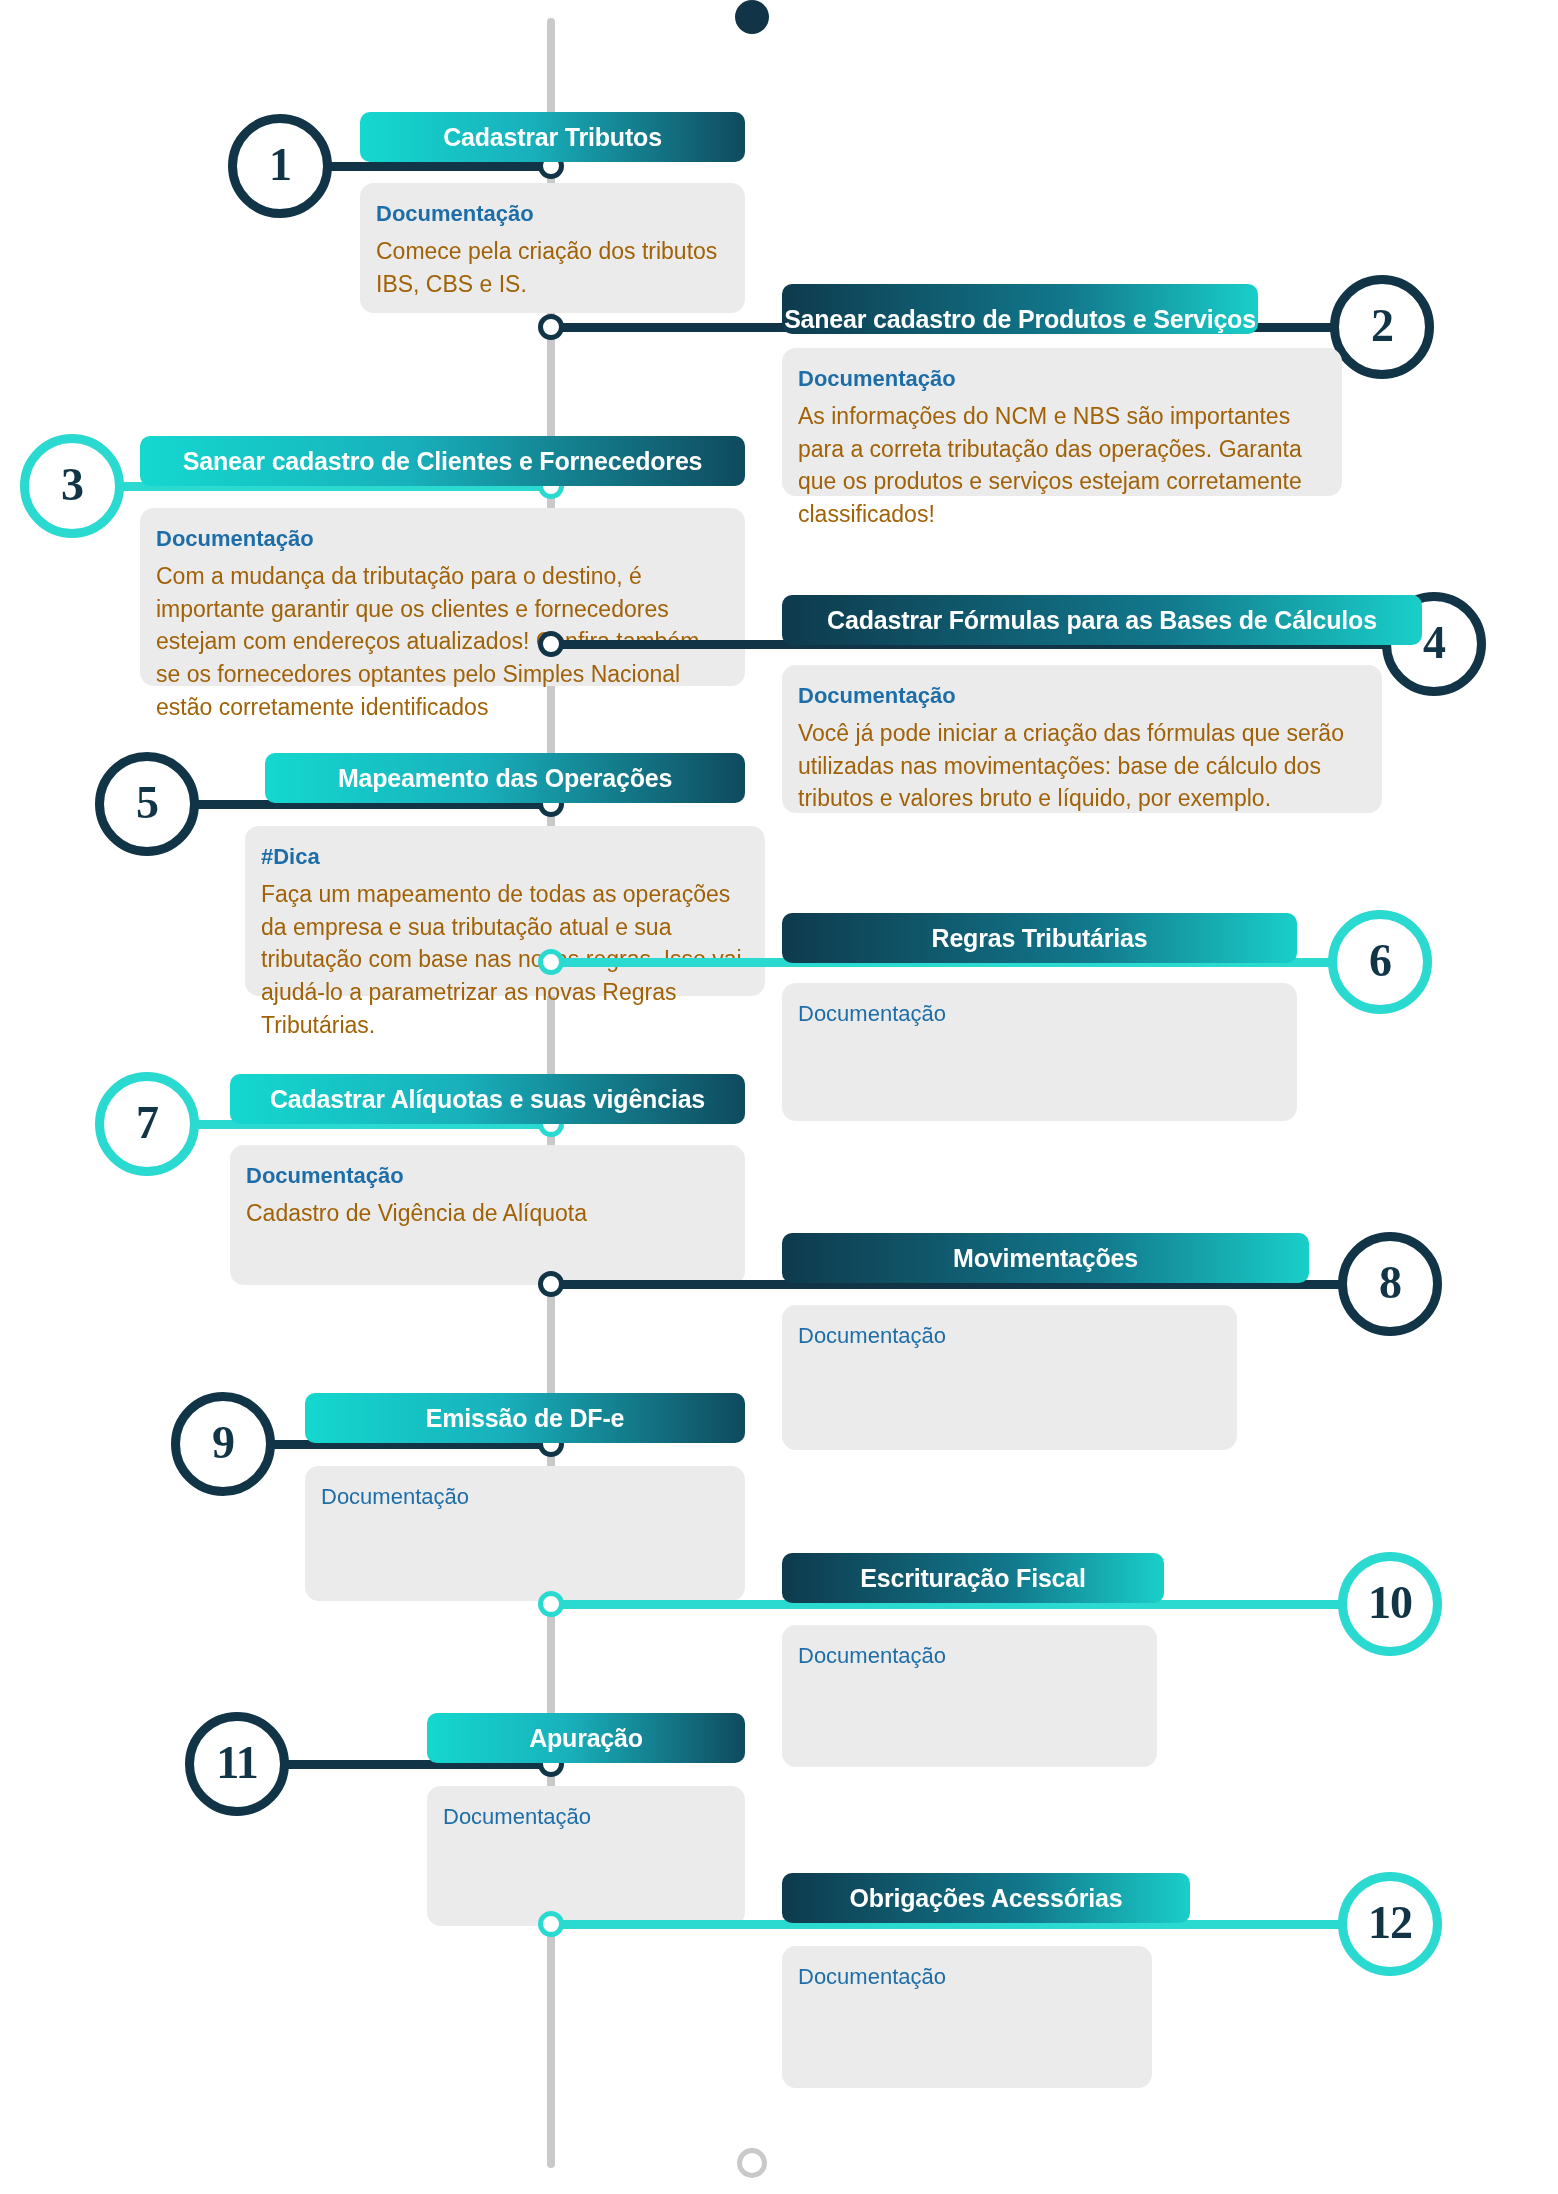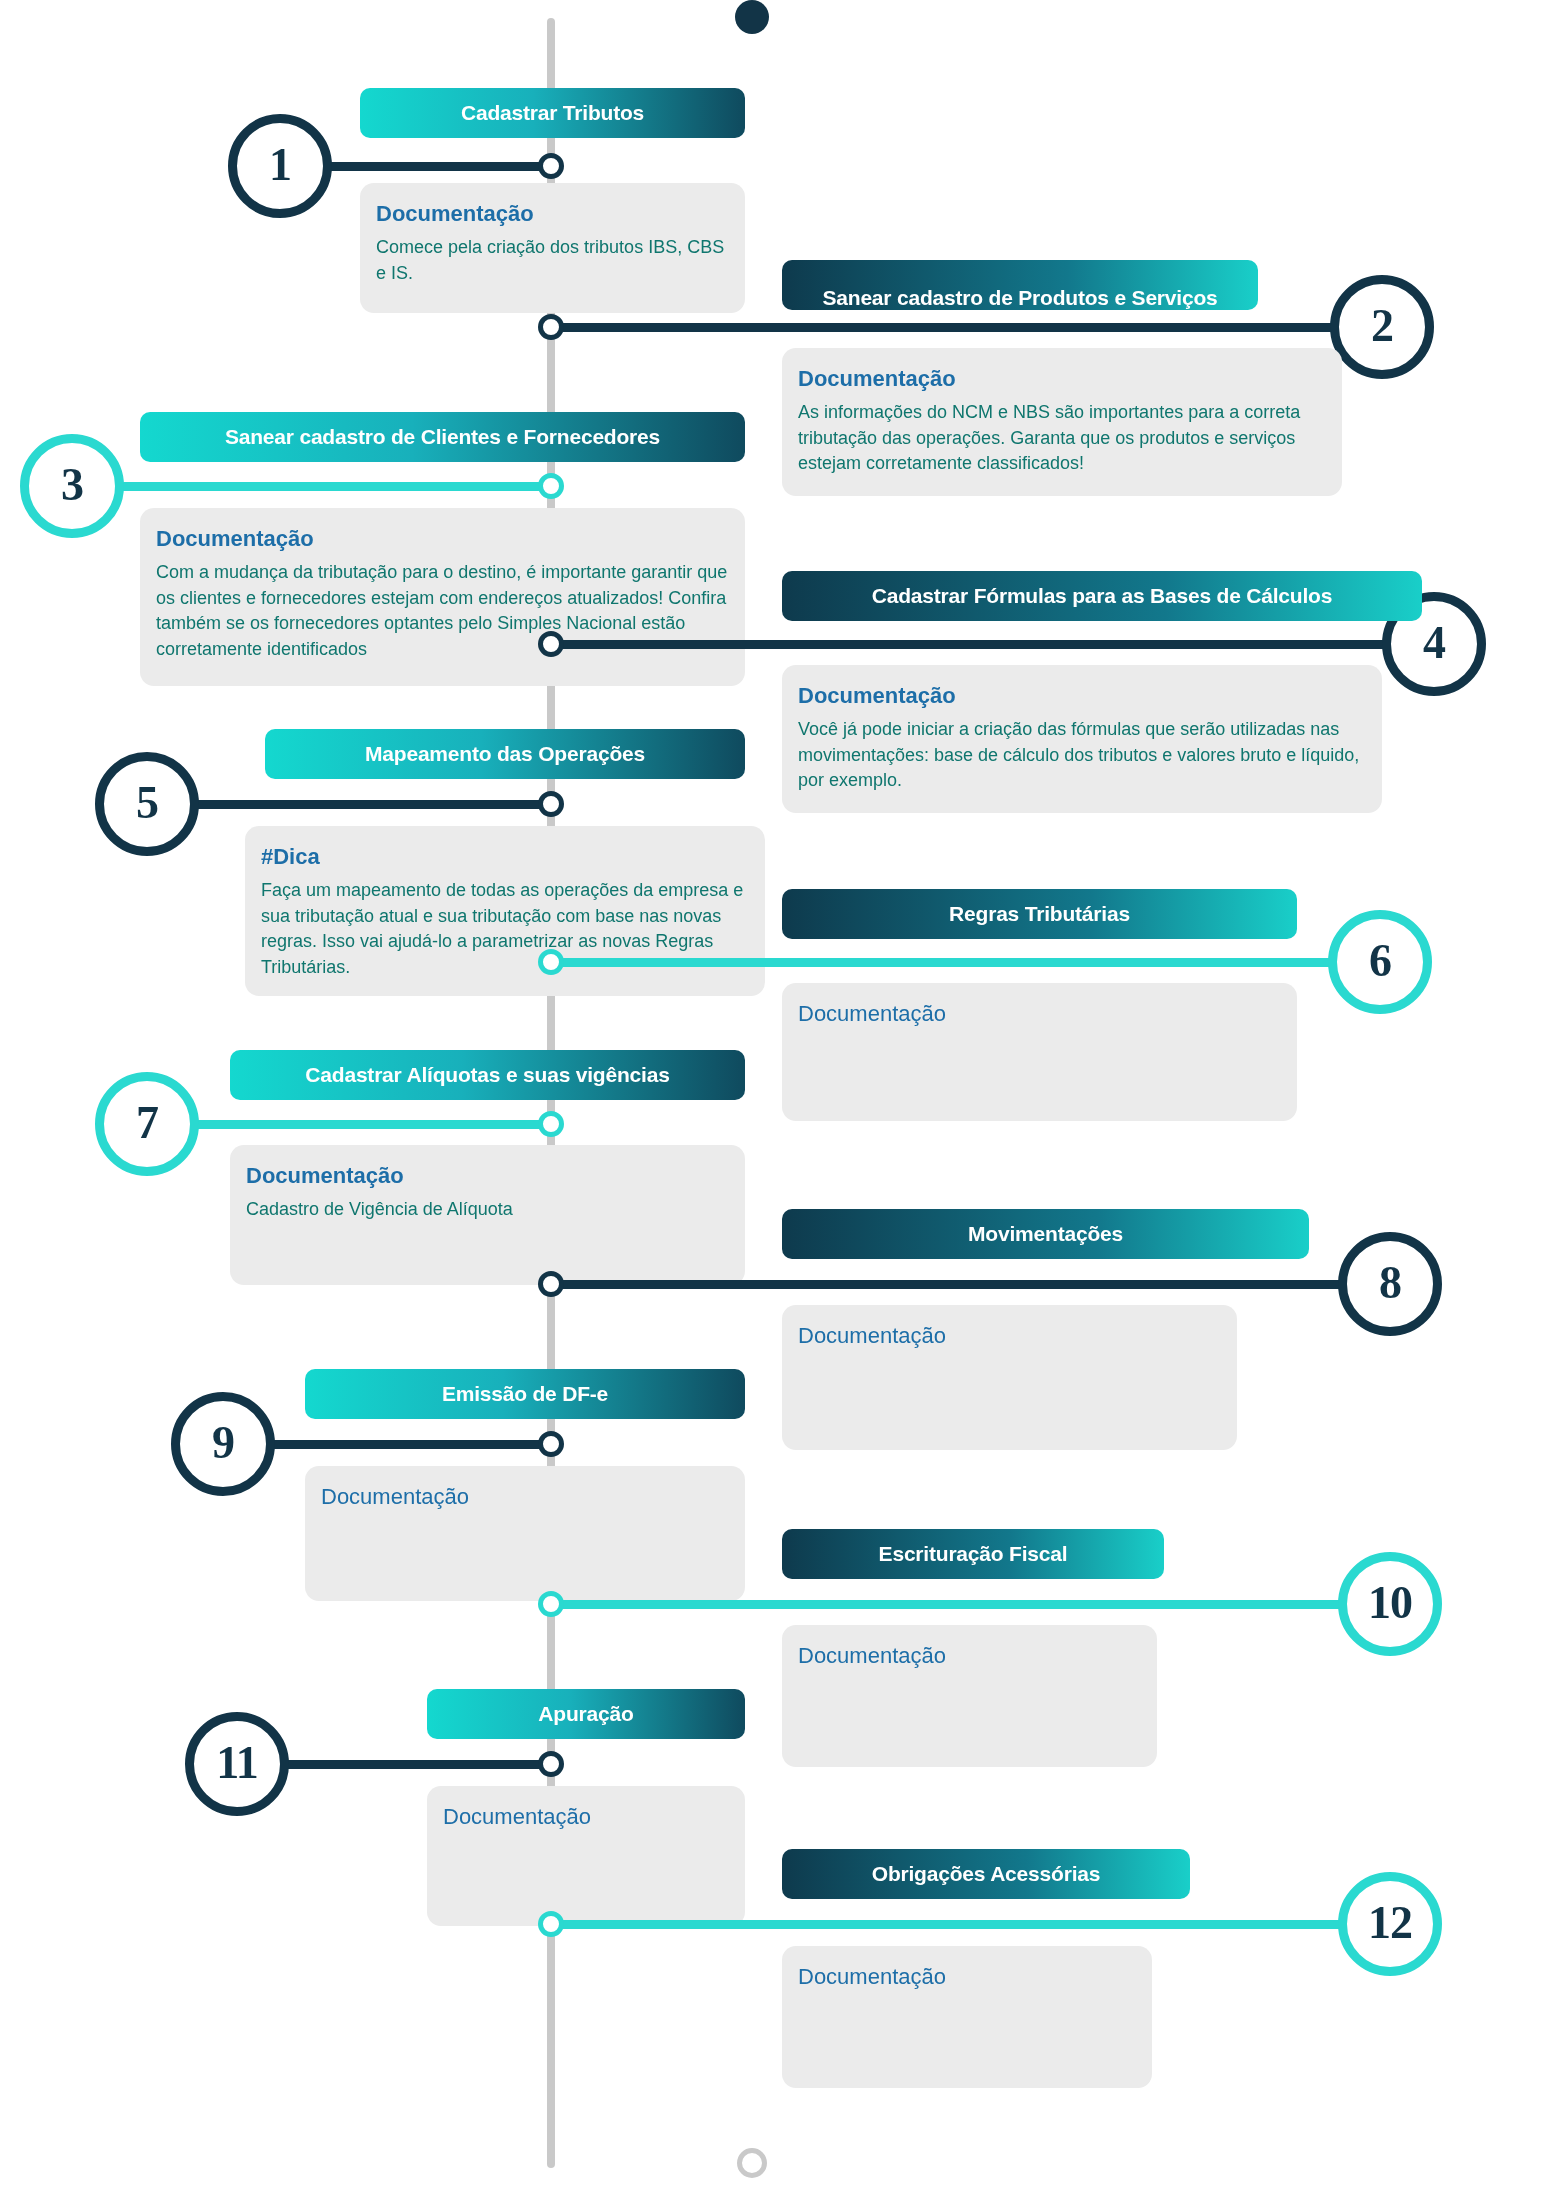--- a/index.html
+++ b/index.html
@@ -59,47 +59,48 @@
   .num-circle.cyan { border:9px solid #2ad9d0; }
   .num-circle span { transform:translateY(-1px); letter-spacing:-1px; }
 
   
   .pill {
     position:absolute;
     height:50px;
     border-radius:10px;
     display:flex; align-items:center; justify-content:center;
     color:#ffffff;
-    font-size:21px;
+    font-size:25px;
     font-weight:bold;
     white-space:nowrap;
     padding:0 14px;
     letter-spacing:-0.2px;
+    margin-top:24px;
   }
   .pill.grad-left  { background:linear-gradient(90deg,#14d8cf 0%, #18b0bb 45%, #0f4a5e 100%); }
   .pill.grad-right { background:linear-gradient(90deg,#0e3a4d 0%, #12788c 60%, #19cfc9 100%); }
 
   
   .doc-card {
     position:absolute;
     background:#ebebeb;
     border-radius:14px;
     padding:18px 16px 16px 16px;
     text-align:left;
   }
   .doc-title {
     color:#1d6ea8;
     font-size:22px;
     font-weight:bold;
     margin-bottom:8px;
     display:block;
   }
   .doc-body {
-    color:#0f766e;
-    font-size:18px;
+    color:#a16207;
+    font-size:23px;
     line-height:1.42;
     display:block;
   }
   .doc-card.empty .doc-title { margin-bottom:0; font-weight:normal; }
 </style>
 </head>
 <body>
 
 <div id="spine-line"></div>
 <div id="spine-top-dot"></div>

